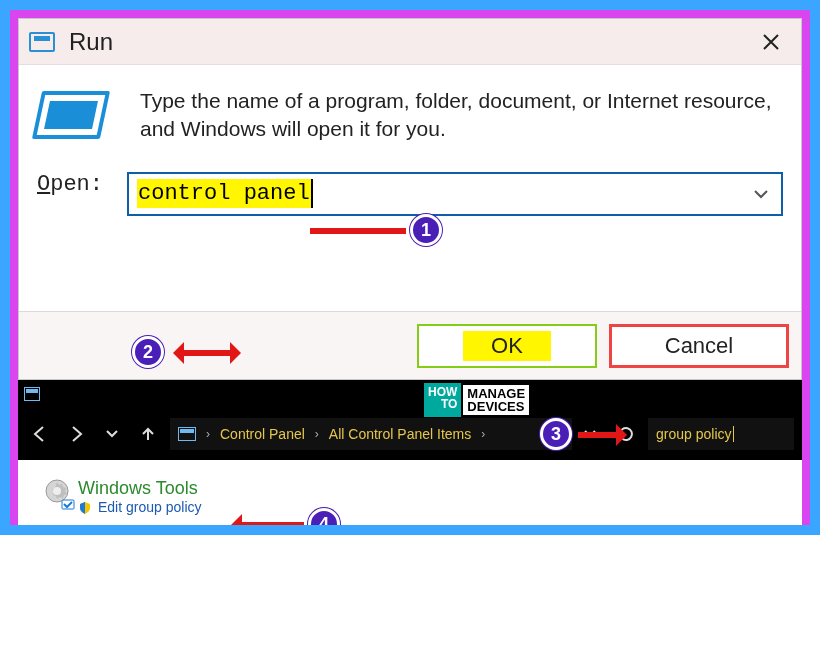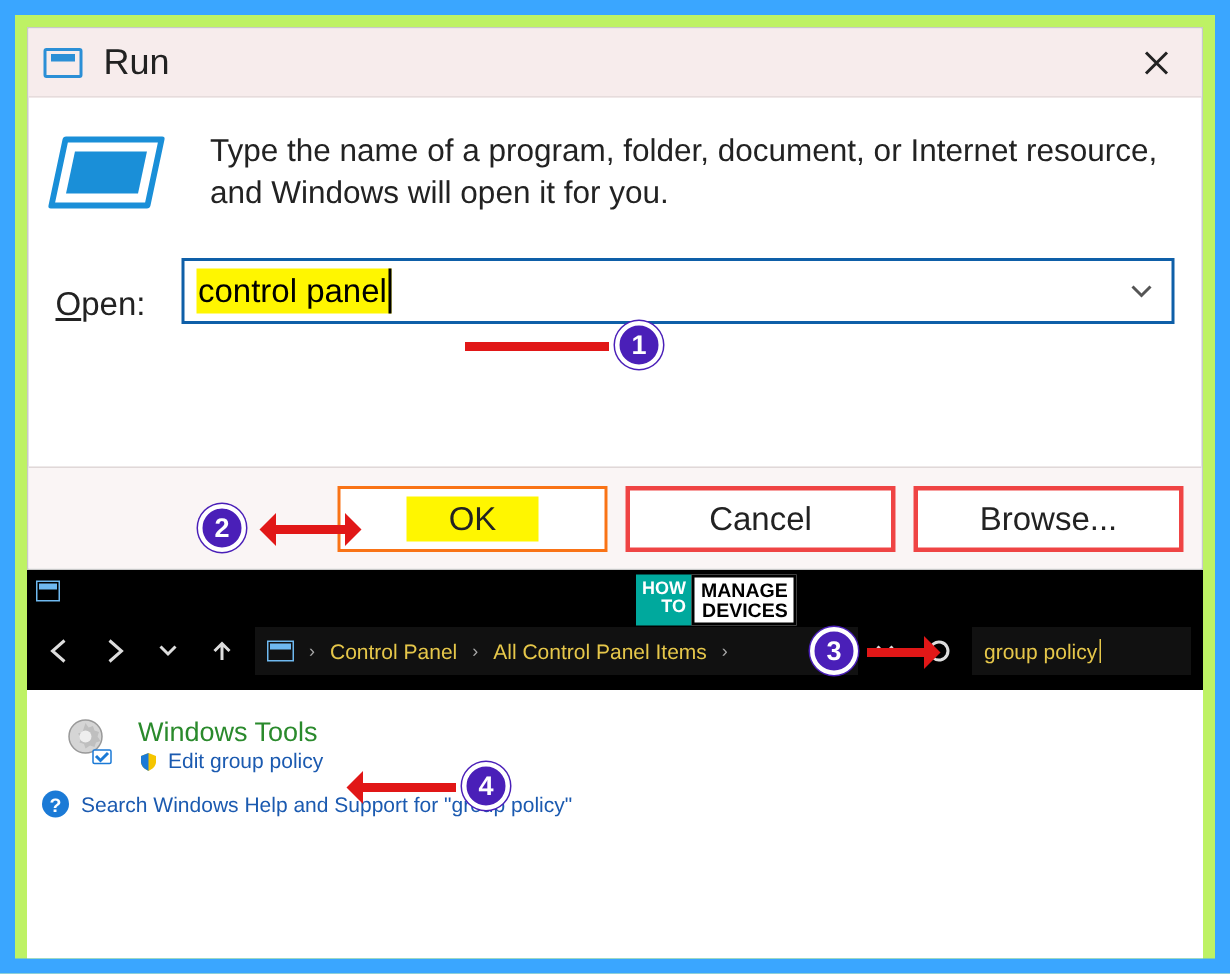--- a/index.html
+++ b/index.html
@@ -3,24 +3,24 @@
 <meta charset="utf-8">
 <style>
   * { box-sizing: border-box; }
   body {
     margin: 0;
     font-family: "Segoe UI", Arial, sans-serif;
     background: #fff;
   }
   .frame {
     width: 820px;
-    height: 649px;
+    height: 535px;
     border: 10px solid #3aa6ff;
     position: relative;
-    background: #bef264;
+    background: #d946ef;
     overflow: hidden;
   }
   
   .run-dialog {
     position: absolute;
     left: 8px; right: 8px; top: 8px;
     height: 362px;
     border: 1px solid #c8c8c8;
     background: #fff;
   }
@@ -79,23 +79,24 @@
     left:6px; right:6px; top:6px; bottom:6px;
     background:#1a8fd8;
   }
   .run-instruction {
     font-size: 21px;
     color: #222;
     line-height: 1.35;
   }
   .open-row {
     display:flex;
-    align-items:flex-end;
+    align-items:flex-start;
     padding: 28px 18px 0 18px;
     gap: 24px;
+    font-family: Liberation Mono, monospace;
   }
   .open-label {
     font-size: 22px;
     color:#222;
   }
   .open-label::first-letter { text-decoration: underline; }
   .open-input-wrap {
     flex:1;
     border:2px solid #0e5fa8;
     height:44px;
@@ -136,21 +137,21 @@
     background:#fff;
     font-size:22px;
     color:#222;
     display:flex;
     align-items:center;
     justify-content:center;
     cursor:pointer;
   }
   .run-btn.ok {
     min-width:180px;
-    border:2px solid #f97316;
+    border:2px solid #84cc16;
     position:relative;
   }
   .run-btn.ok .ok-inner {
     background:#fff600;
     padding:2px 28px;
   }
   
   .cp-window {
     position:absolute;
     left:8px; right:8px; top:370px;
@@ -216,21 +217,20 @@
     background:#111;
     display:flex;align-items:center;
     padding:16px 8px;
     color:#e6c74a;
     font-size:14px;
   }
   .search-text { border-right:1px solid #e6c74a; padding-right:1px; }
   .cp-content {
     padding:18px 20px 6px 26px;
     display:flex;
-    gap:14px;
     align-items:flex-start;
   }
   .tools-icon {
     width:34px;height:34px;position:relative;flex-shrink:0;
   }
   .tools-icon svg{display:block;}
   .tools-text .tools-title {
     color:#2a8a2c;font-size:18px;
   }
   .tools-text .tools-sub {
@@ -283,21 +283,21 @@
     font-family: Arial, sans-serif;
   }
   .wm-left{
     background:#00a99d;color:#fff;font-weight:bold;
     padding:3px 4px;font-size:12px;line-height:12px;
     display:flex;flex-direction:column;align-items:flex-end;
   }
   .wm-right{
     background:#fff;border:2px solid #000;color:#000;font-weight:bold;
     padding:2px 4px;font-size:13px;line-height:13px;
-    display:flex;flex-direction:column;text-align:right;
+    display:flex;flex-direction:column;
   }
 </style>
 </head>
 <body>
 
 <div class="frame">
 
   <div class="run-dialog">
     <div class="run-title-bar">
       <div class="run-app-icon"></div>
@@ -324,21 +324,20 @@
             </svg>
         </div>
       </div>
     </div>
 
     <div class="run-button-row">
       <div class="run-btn ok">
         <span class="ok-inner">OK</span>
       </div>
       <div class="run-btn">Cancel</div>
-      <div class="run-btn">Browse...</div>
     </div>
   </div>
 
   <div class="cp-window">
     <div class="cp-title-bar">
       <div class="cp-title-icon"></div>
     </div>
 
     <div class="cp-toolbar">
       <div class="nav-icon">

